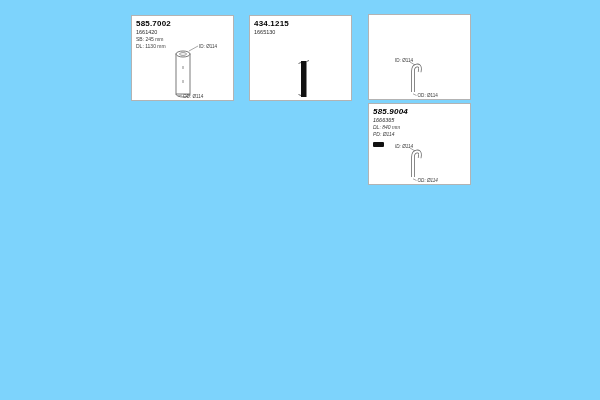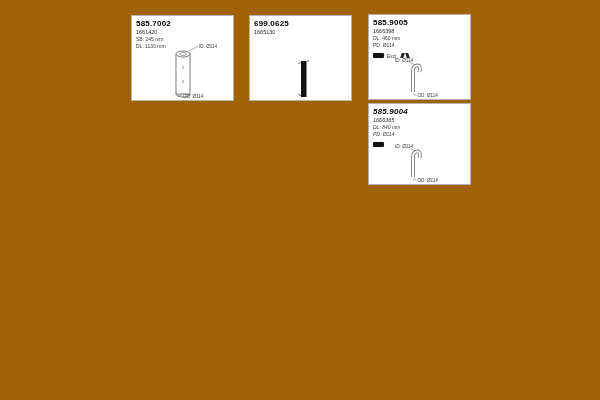--- a/index.html
+++ b/index.html
@@ -1,21 +1,21 @@
 <!DOCTYPE html>
 <html><head>
 <meta charset="utf-8">
 <style>
   html, body { margin: 0; padding: 0; background: #ffffff; }
   body {
     width: 600px; height: 400px; overflow: hidden;
     font-family: "Liberation Sans", sans-serif;
     -webkit-font-smoothing: antialiased;
   }
-  .page { position: relative; width: 600px; height: 400px; background: #a16207; }
+  .page { position: relative; width: 600px; height: 400px; background: #7dd3fc; }
 
   .product-box {
     position: absolute;
     background: #ffffff;
     border: 1px solid #b3b3b3;
     box-sizing: border-box;
   }
   .box-inner { position: relative; width: 100%; height: 100%; }
   .box-text { position: absolute; left: 4px; top: 3px; right: 3px; }
 
@@ -63,45 +63,34 @@
 
         <line x1="46" y1="80" x2="50" y2="79" stroke="#6b6b6b" stroke-width="0.6"></line>
         <text x="51" y="81.5">OD: Ø114</text>
       </svg>
     </div>
   </div>
 
   <div class="product-box" style="left:249px; top:15px; width:103px; height:86px;">
     <div class="box-inner">
       <div class="box-text">
-        <div class="pn">699.0625</div>
+        <div class="pn">434.1215</div>
         <div class="code">1665130</div>
       </div>
       <svg class="drawing" width="101" height="84" viewBox="0 0 101 84">
         <rect x="51" y="45" width="5.5" height="36" fill="#111111"></rect>
         <line x1="48.5" y1="47.5" x2="51" y2="46.5" stroke="#555" stroke-width="0.9"></line>
         <line x1="56.5" y1="45.5" x2="59" y2="44.5" stroke="#555" stroke-width="0.9"></line>
         <line x1="48.5" y1="78.5" x2="51" y2="79.5" stroke="#555" stroke-width="0.9"></line>
       </svg>
     </div>
   </div>
 
   <div class="product-box" style="left:368px; top:14px; width:103px; height:86px;">
     <div class="box-inner">
-      <div class="box-text">
-        <div class="pn">585.9005</div>
-        <div class="code">1666398</div>
-        <div class="spec">DL: 460 mm</div>
-        <div class="spec">PD: Ø114</div>
-        <div class="acc-row">
-          <span class="icon-clamp"></span>
-          <span class="acc-label">Excl.</span>
-          <span class="icon-bracket"></span>
-        </div>
-      </div>
       <svg class="drawing" width="101" height="84" viewBox="0 0 101 84">
         <path d="M44,77 L44,56 C44,49.5 51.5,48.5 51,54 L50.6,57" fill="none" stroke="#6b6b6b" stroke-width="3.6"></path>
         <path d="M44,77 L44,56 C44,49.5 51.5,48.5 51,54 L50.6,57" fill="none" stroke="#ffffff" stroke-width="2"></path>
 
         <line x1="46" y1="50" x2="41" y2="47" stroke="#6b6b6b" stroke-width="0.6"></line>
         <text x="26" y="46.5">ID: Ø114</text>
 
         <line x1="44" y1="78.8" x2="47.5" y2="80.5" stroke="#6b6b6b" stroke-width="0.6"></line>
         <text x="48.5" y="82">OD: Ø114</text>
       </svg>

